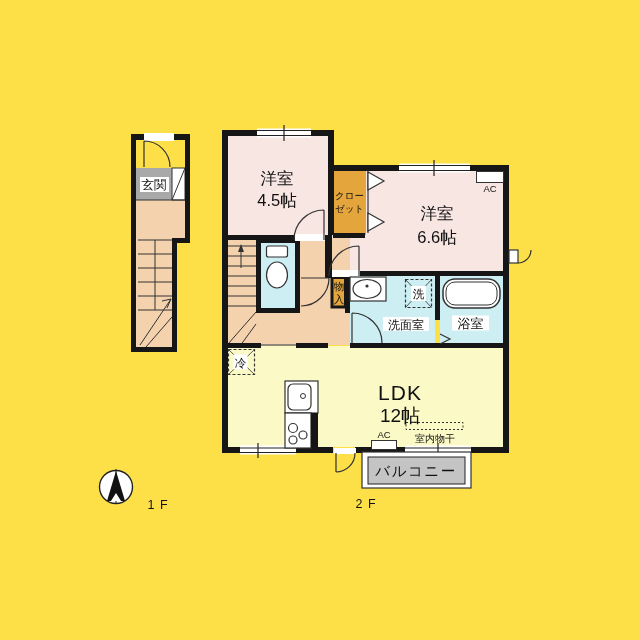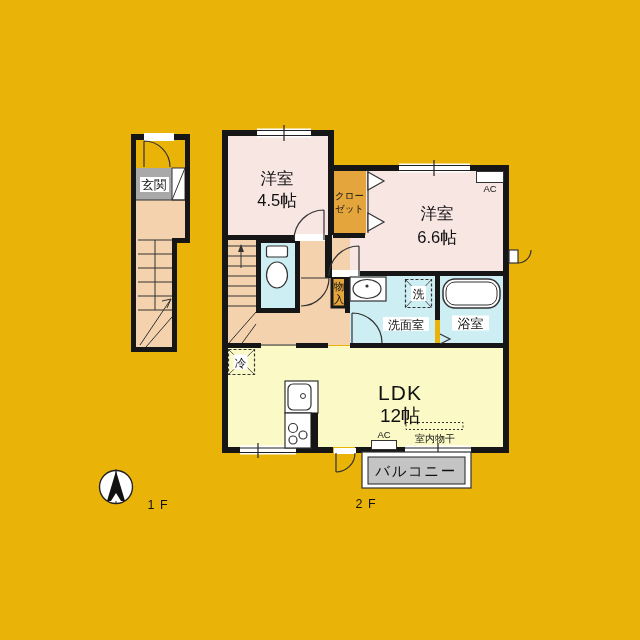--- a/index.html
+++ b/index.html
@@ -1,16 +1,16 @@
 <!DOCTYPE html>
 <html><head>
 <meta charset="utf-8">
 <style>
   html,body{margin:0;padding:0;background:#fff;}
-  .stage{position:relative;width:640px;height:640px;background:#eab308;overflow:hidden;
+  .stage{position:relative;width:640px;height:640px;background:#fde047;overflow:hidden;
          font-family:"Liberation Sans","DejaVu Sans",sans-serif;}
   svg text{fill:#111;}
   .lbl{font-family:"Liberation Sans","DejaVu Sans",sans-serif;}
 </style>
 </head>
 <body>
 
 <div class="stage">
 <svg width="640" height="640" viewBox="0 0 640 640">
 

